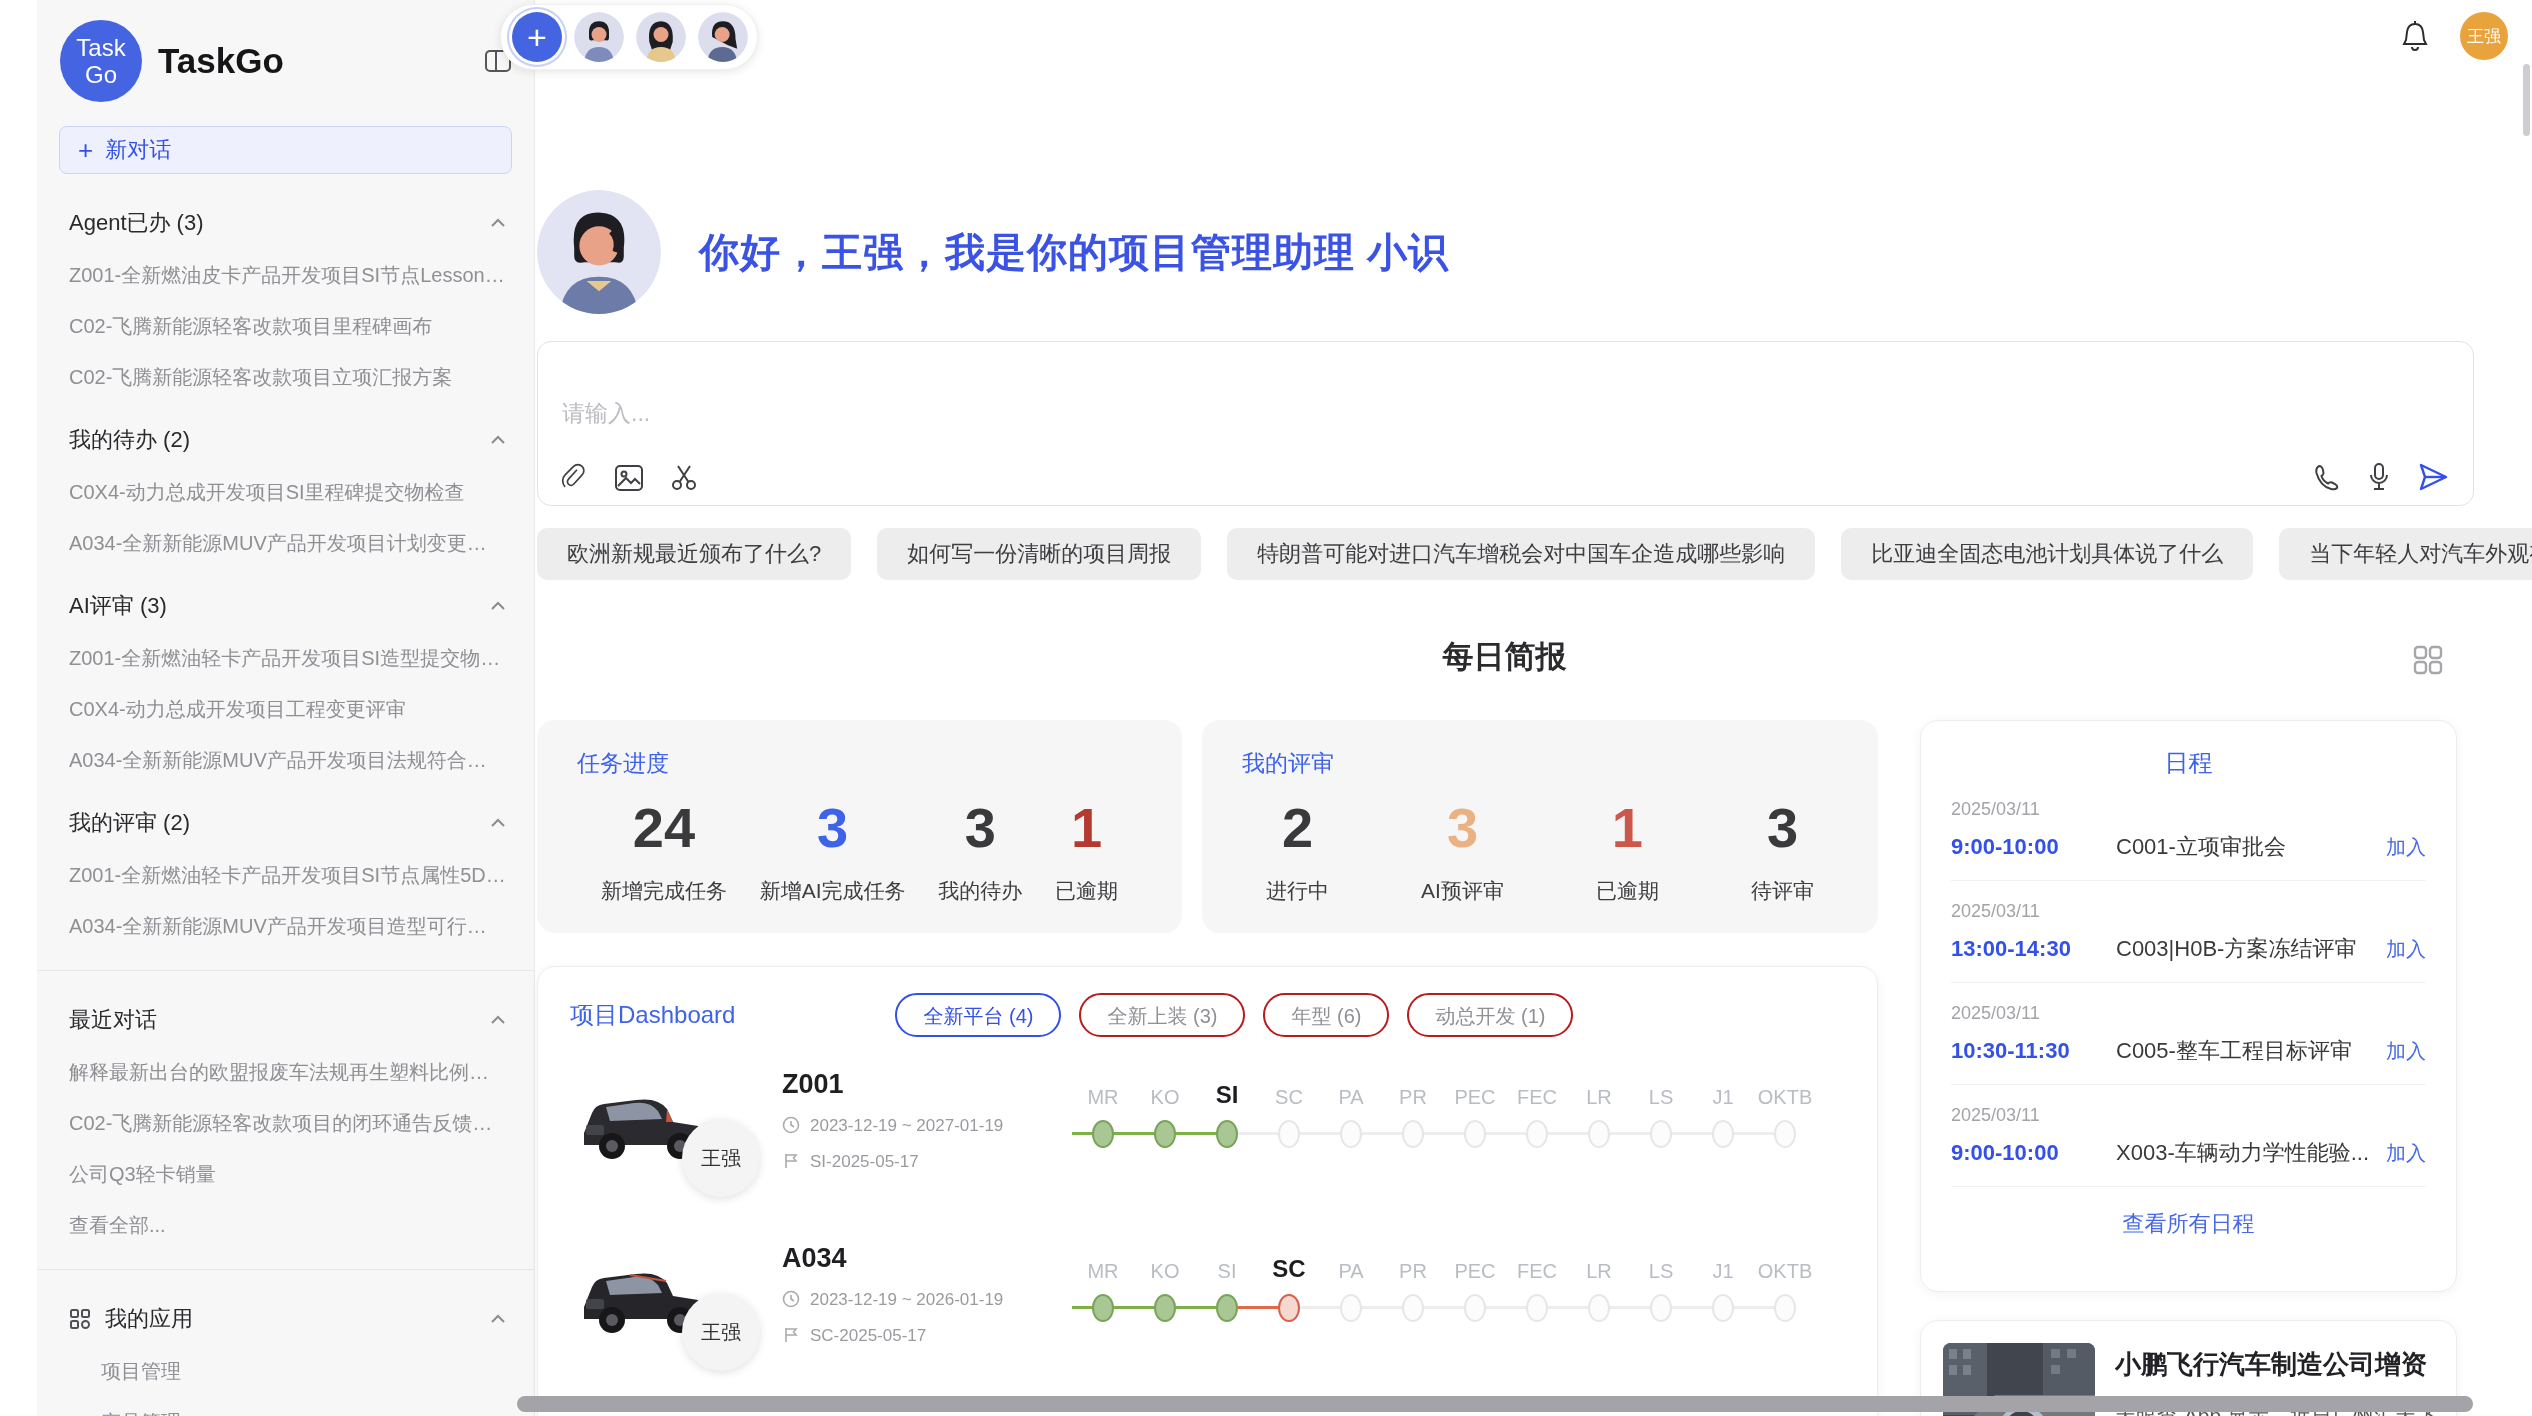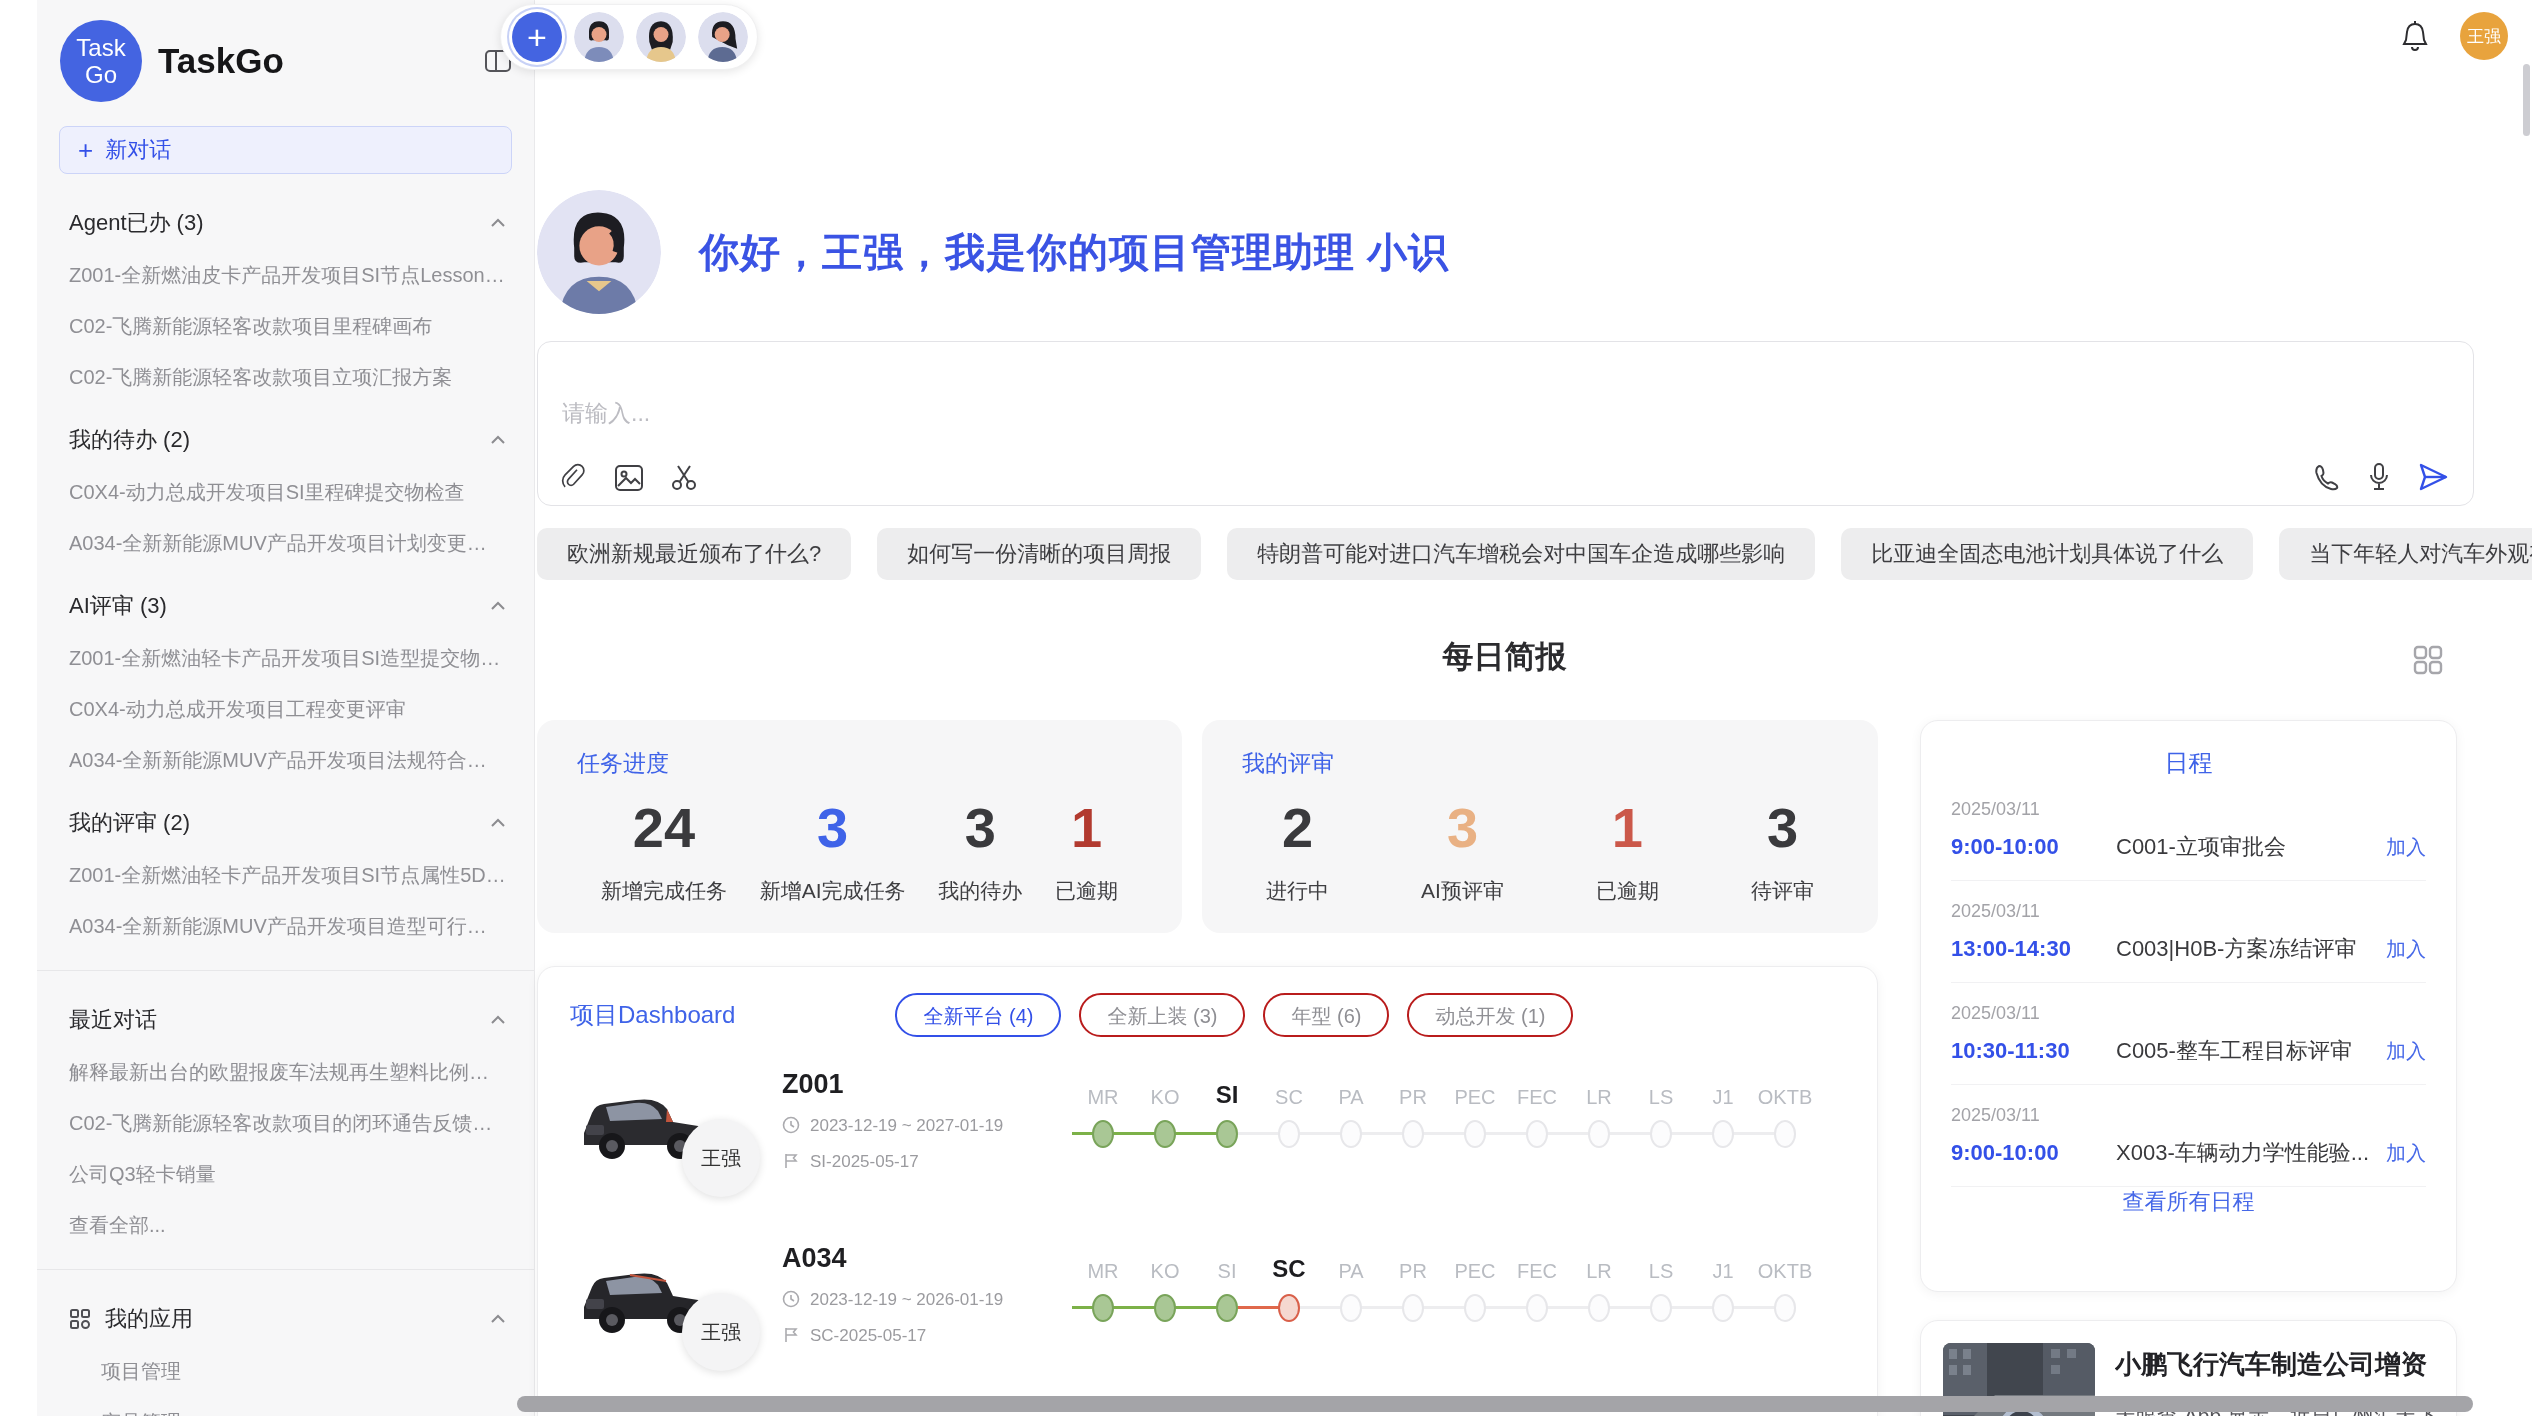--- a/index.html
+++ b/index.html
@@ -82,21 +82,21 @@
   .schedule-card { position:absolute; left:1920px; top:720px; width:537px; height:572px;
                    background:#fff; border:1px solid #ededef; border-radius:18px;
                    box-shadow:0 2px 12px rgba(0,0,0,.05); padding:26px 30px 0; }
   .schedule-title { text-align:center; font-size:24px; color:#3f63e8; }
   .sch-item { padding:20px 0 18px; border-bottom:1px solid #f1f1f3; }
   .sch-date { font-size:18px; color:#a3a3a8; }
   .sch-row { display:flex; align-items:center; margin-top:12px; }
   .sch-time { width:165px; font-size:22px; font-weight:bold; color:#3350e8; flex:none; }
   .sch-name { flex:1; font-size:22px; color:#3a3a3d; white-space:nowrap; overflow:hidden; text-overflow:ellipsis; }
   .sch-join { font-size:20px; color:#4668e8; cursor:pointer; margin-left:14px; flex:none; }
-  .sch-footer { text-align:center; font-size:22px; color:#4668e8; cursor:pointer; }
+  .sch-footer { text-align:center; font-size:22px; color:#4668e8; margin-top:22px; cursor:pointer; }
 
   
   .dashboard-card { position:absolute; left:537px; top:966px; width:1341px; height:640px;
                     background:#fff; border:1px solid #ededef; border-radius:18px;
                     box-shadow:0 2px 12px rgba(0,0,0,.05); padding:26px 32px 0; overflow:hidden; }
   .dash-header { display:flex; align-items:center; }
   .dash-title { font-size:24px; color:#3f63e8; }
   .dash-tabs { display:flex; gap:18px; margin-left:160px; }
   .tab { height:44px; line-height:42px; padding:0 26px; border-radius:22px; border:2px solid #b91c1c;
          font-size:20px; color:#8f8f94; background:#fff; cursor:pointer; white-space:nowrap; }

